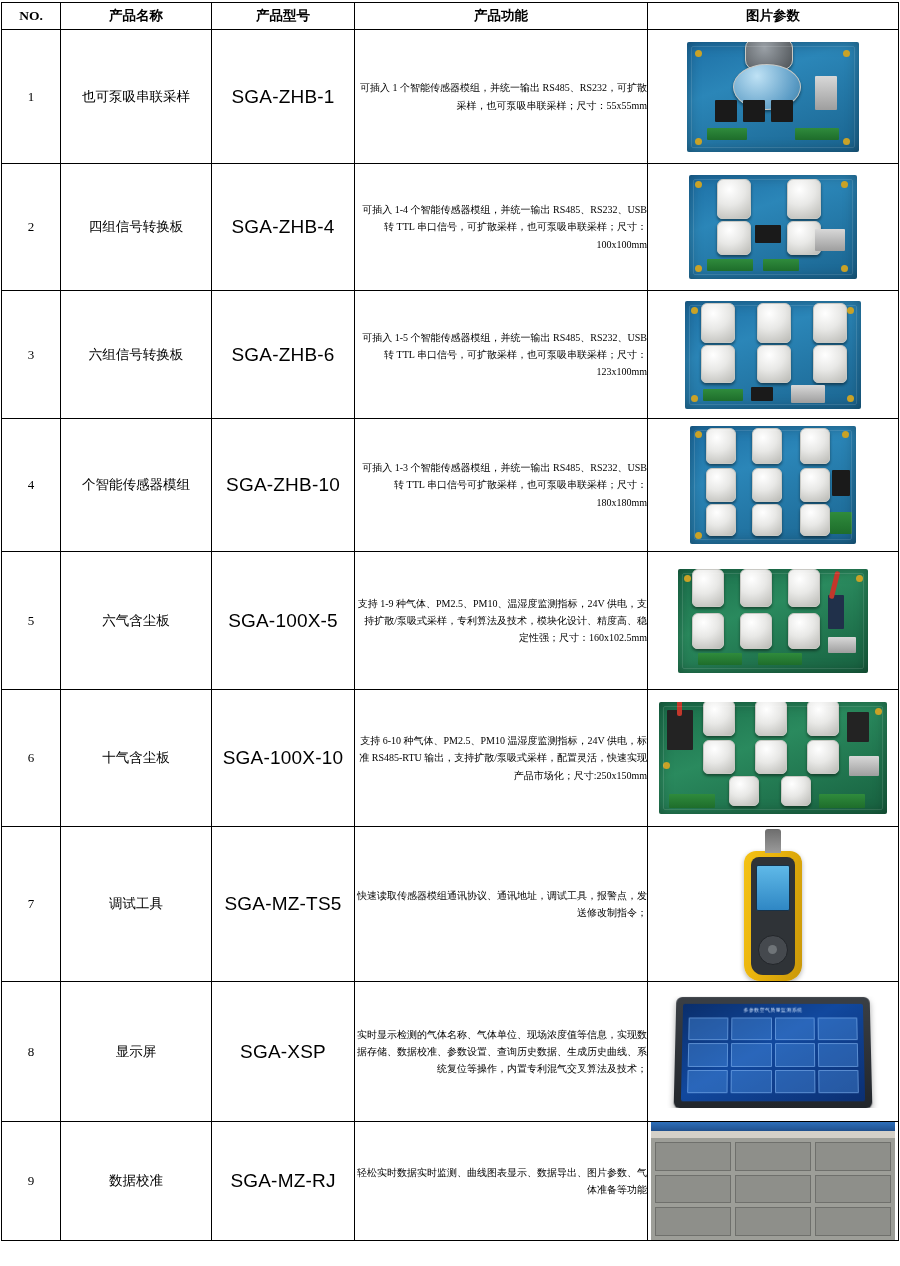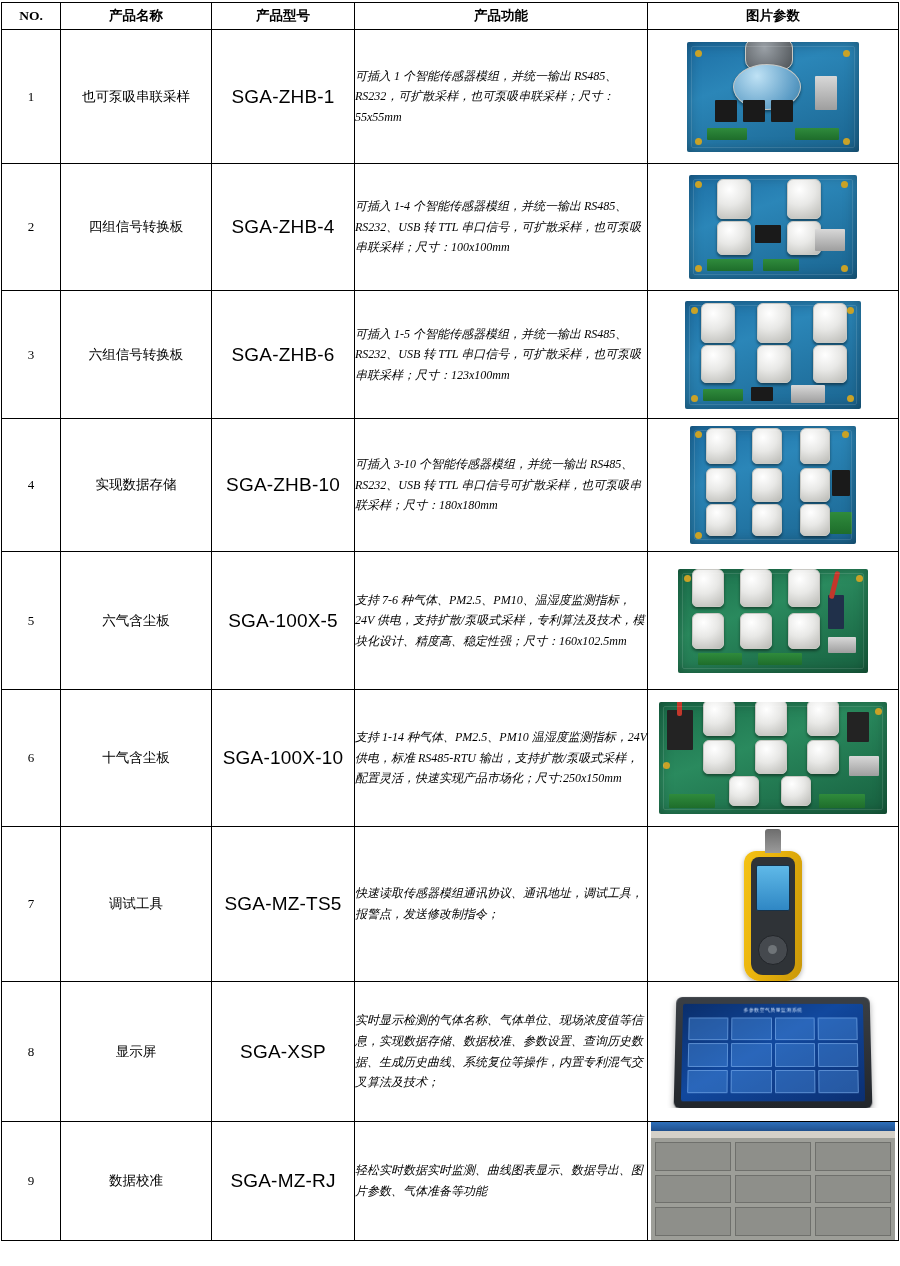--- a/index.html
+++ b/index.html
@@ -47,26 +47,25 @@
     font-size: 13.5px;
     font-family: "Liberation Serif", "DejaVu Serif", serif;
   }
   td.cell-model {
     text-align: center;
     font-size: 19px;
     font-family: Liberation Sans, sans-serif;
     letter-spacing: 0.2px;
   }
   td.cell-func {
-    font-size: 12px;
+    font-size: 10px;
     line-height: 1.72;
     padding: 6px 10px 6px 8px;
-    text-align: left;
+    text-align: right;
     font-family: "Liberation Serif", "DejaVu Serif", serif;
-    font-style: italic;
   }
   td.cell-img {
     text-align: center;
     padding: 4px 0;
   }
   .img-box {
     width: 240px;
     margin: 0 auto;
     position: relative;
     overflow: hidden;
@@ -343,23 +342,23 @@
             <div class="pad" style="left:162px;top:6px;width:7px;height:7px;"></div>
             <div class="pad" style="left:6px;top:94px;width:7px;height:7px;"></div>
             <div class="pad" style="left:162px;top:94px;width:7px;height:7px;"></div>
           </div>
         </div>
       </td>
     </tr>
 
     <tr style="height:133px;">
       <td class="cell-no">4</td>
-      <td class="cell-name">实现数据存储</td>
+      <td class="cell-name">个智能传感器模组</td>
       <td class="cell-model">SGA-ZHB-10</td>
-      <td class="cell-func">可插入 3-10 个智能传感器模组，并统一输出 RS485、RS232、USB 转 TTL 串口信号可扩散采样，也可泵吸串联采样；尺寸：180x180mm</td>
+      <td class="cell-func">可插入 1-3 个智能传感器模组，并统一输出 RS485、RS232、USB 转 TTL 串口信号可扩散采样，也可泵吸串联采样；尺寸：180x180mm</td>
       <td class="cell-img">
         <div class="img-box">
           <div class="pcb" style="width:166px;height:118px;">
             <div class="sensor tall" style="left:16px;top:2px;width:28px;height:34px;"></div>
             <div class="sensor tall" style="left:62px;top:2px;width:28px;height:34px;"></div>
             <div class="sensor tall" style="left:110px;top:2px;width:28px;height:34px;"></div>
             <div class="sensor tall" style="left:16px;top:42px;width:28px;height:32px;"></div>
             <div class="sensor tall" style="left:62px;top:42px;width:28px;height:32px;"></div>
             <div class="sensor tall" style="left:110px;top:42px;width:28px;height:32px;"></div>
             <div class="sensor tall" style="left:16px;top:78px;width:28px;height:30px;"></div>
@@ -372,21 +371,21 @@
             <div class="pad" style="left:5px;top:106px;width:7px;height:7px;"></div>
           </div>
         </div>
       </td>
     </tr>
 
     <tr style="height:138px;">
       <td class="cell-no">5</td>
       <td class="cell-name">六气含尘板</td>
       <td class="cell-model">SGA-100X-5</td>
-      <td class="cell-func">支持 7-6 种气体、PM2.5、PM10、温湿度监测指标，24V 供电，支持扩散/泵吸式采样，专利算法及技术，模块化设计、精度高、稳定性强；尺寸：160x102.5mm</td>
+      <td class="cell-func">支持 1-9 种气体、PM2.5、PM10、温湿度监测指标，24V 供电，支持扩散/泵吸式采样，专利算法及技术，模块化设计、精度高、稳定性强；尺寸：160x102.5mm</td>
       <td class="cell-img">
         <div class="img-box">
           <div class="pcb" style="width:190px;height:104px;background:linear-gradient(160deg,#1a6e4a 0%,#2a8a5e 40%,#17603f 100%);">
             <div class="sensor tall" style="left:14px;top:0px;width:30px;height:36px;"></div>
             <div class="sensor tall" style="left:62px;top:0px;width:30px;height:36px;"></div>
             <div class="sensor tall" style="left:110px;top:0px;width:30px;height:36px;"></div>
             <div class="sensor tall" style="left:14px;top:44px;width:30px;height:34px;"></div>
             <div class="sensor tall" style="left:62px;top:44px;width:30px;height:34px;"></div>
             <div class="sensor tall" style="left:110px;top:44px;width:30px;height:34px;"></div>
             <div class="blackchip" style="left:150px;top:26px;width:16px;height:34px;background:#20304a;"></div>
@@ -398,21 +397,21 @@
             <div class="pad" style="left:178px;top:6px;width:7px;height:7px;"></div>
           </div>
         </div>
       </td>
     </tr>
 
     <tr style="height:137px;">
       <td class="cell-no">6</td>
       <td class="cell-name">十气含尘板</td>
       <td class="cell-model">SGA-100X-10</td>
-      <td class="cell-func">支持 1-14 种气体、PM2.5、PM10 温湿度监测指标，24V 供电，标准 RS485-RTU 输出，支持扩散/泵吸式采样，配置灵活，快速实现产品市场化；尺寸:250x150mm</td>
+      <td class="cell-func">支持 6-10 种气体、PM2.5、PM10 温湿度监测指标，24V 供电，标准 RS485-RTU 输出，支持扩散/泵吸式采样，配置灵活，快速实现产品市场化；尺寸:250x150mm</td>
       <td class="cell-img">
         <div class="img-box">
           <div class="pcb" style="width:228px;height:112px;background:linear-gradient(160deg,#1a6e4a 0%,#2a8a5e 40%,#17603f 100%);">
             <div class="sensor tall" style="left:44px;top:-2px;width:30px;height:34px;"></div>
             <div class="sensor tall" style="left:96px;top:-2px;width:30px;height:34px;"></div>
             <div class="sensor tall" style="left:148px;top:-2px;width:30px;height:34px;"></div>
             <div class="sensor tall" style="left:44px;top:38px;width:30px;height:32px;"></div>
             <div class="sensor tall" style="left:96px;top:38px;width:30px;height:32px;"></div>
             <div class="sensor tall" style="left:148px;top:38px;width:30px;height:32px;"></div>
             <div class="sensor tall" style="left:70px;top:74px;width:28px;height:28px;"></div>

